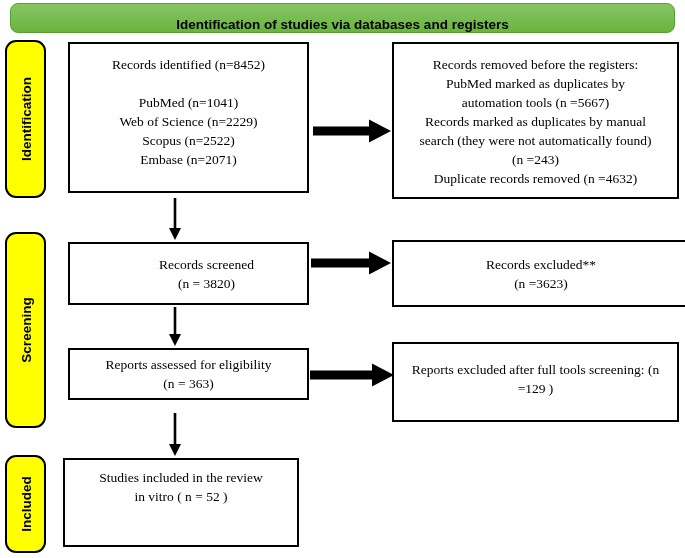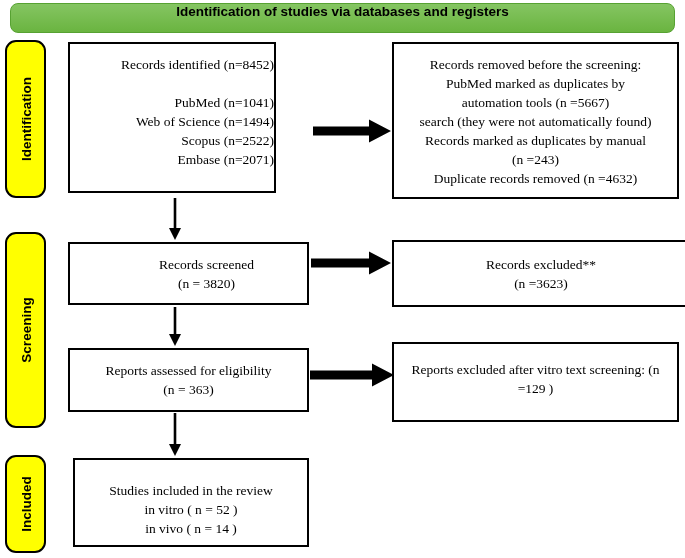--- a/index.html
+++ b/index.html
@@ -15,21 +15,21 @@
 
   
   .header-banner {
     position: absolute;
     left: 10px; top: 3px;
     width: 665px; height: 30px;
     background: linear-gradient(#85c562, #6ab440);
     border: 1px solid #57a232;
     border-radius: 8px;
     display: flex;
-    align-items: flex-start;
+    align-items: flex-end;
     justify-content: center;
   }
   .header-banner .title {
     font-family: "Liberation Sans", sans-serif;
     font-weight: bold;
     font-size: 13.5px;
     color: #000000;
   }
 
   
@@ -62,27 +62,27 @@
     flex-direction: column;
     align-items: center;
     text-align: center;
     font-size: 13.5px;
     line-height: 19px;
     color: #000000;
   }
   .flow-box.v-center { justify-content: center; }
   .line { min-height: 19px; width: 100%; }
 
-  #box-records-identified { left: 68px;  top: 42px;  width: 208px; height: 151px; padding-top: 11px; text-align: right; }
+  #box-records-identified { left: 68px;  top: 42px;  width: 241px; height: 151px; padding-top: 11px; }
   #box-records-removed    { left: 392px; top: 42px;  width: 287px; height: 157px; padding-top: 2px; }
   #box-records-screened   { left: 68px;  top: 242px; width: 241px; height: 63px; padding-left: 36px; }
   #box-records-excluded   { left: 392px; top: 240px; width: 298px; height: 67px; }
-  #box-reports-assessed   { left: 68px;  top: 348px; width: 241px; height: 64px; }
+  #box-reports-assessed   { left: 68px;  top: 348px; width: 241px; height: 52px; }
   #box-reports-excluded   { left: 392px; top: 342px; width: 287px; height: 80px; padding-top: 16px; }
-  #box-studies-included   { left: 73px;  top: 458px; width: 236px; height: 89px; padding-top: 21px; }
+  #box-studies-included   { left: 63px;  top: 458px; width: 236px; height: 89px; padding-top: 8px; }
 
   
   .arrow { position: absolute; }
   #arrow-right-1 { left: 313px; top: 118px; }
   #arrow-right-2 { left: 311px; top: 250px; }
   #arrow-right-3 { left: 310px; top: 362px; }
   #arrow-down-1  { left: 168px; top: 198px; }
   #arrow-down-2  { left: 168px; top: 307px; }
   #arrow-down-3  { left: 168px; top: 413px; }
 </style>
@@ -102,59 +102,58 @@
     <span class="stage-text">Screening</span>
   </div>
   <div class="stage" id="stage-included">
     <span class="stage-text">Included</span>
   </div>
 
   <div class="flow-box" id="box-records-identified">
     <div class="line">Records identified (n=8452)</div>
     <div class="line"></div>
     <div class="line">PubMed (n=1041)</div>
-    <div class="line">Web of Science (n=1494)</div>
+    <div class="line">Web of Science (n=2229)</div>
     <div class="line">Scopus (n=2522)</div>
     <div class="line">Embase (n=2071)</div>
   </div>
 
   <div class="flow-box v-center" id="box-records-removed">
-    <div class="line">Records removed before the screening:</div>
+    <div class="line">Records removed before the registers:</div>
     <div class="line">PubMed marked as duplicates by</div>
     <div class="line">automation tools (n =5667)</div>
+    <div class="line">Records marked as duplicates by manual</div>
     <div class="line">search (they were not automatically found)</div>
-    <div class="line">Records marked as duplicates by manual</div>
     <div class="line">(n =243)</div>
     <div class="line">Duplicate records removed (n =4632)</div>
   </div>
 
   <div class="flow-box v-center" id="box-records-screened">
     <div class="line">Records screened</div>
     <div class="line">(n = 3820)</div>
   </div>
 
   <div class="flow-box v-center" id="box-records-excluded">
     <div class="line">Records excluded**</div>
     <div class="line">(n =3623)</div>
   </div>
 
   <div class="flow-box v-center" id="box-reports-assessed">
     <div class="line">Reports assessed for eligibility</div>
     <div class="line">(n = 363)</div>
   </div>
 
   <div class="flow-box" id="box-reports-excluded">
-    <div class="line">Reports excluded after vitro text screening: (n</div>
+    <div class="line">Reports excluded after full tools screening: (n</div>
     <div class="line">=129 )</div>
   </div>
 
   <div class="flow-box" id="box-studies-included">
     <div class="line">Studies included in the review</div>
     <div class="line">in vitro ( n = 52 )</div>
-    <div class="line">in vivo ( n = 14 )</div>
   </div>
 
   <svg class="arrow" id="arrow-right-1" width="78" height="26" viewBox="0 0 78 26">
     <polygon points="0,8.5 56,8.5 56,1.5 78,13 56,24.5 56,17.5 0,17.5" fill="#000000"></polygon>
   </svg>
   <svg class="arrow" id="arrow-right-2" width="80" height="26" viewBox="0 0 80 26">
     <polygon points="0,8.5 58,8.5 58,1.5 80,13 58,24.5 58,17.5 0,17.5" fill="#000000"></polygon>
   </svg>
   <svg class="arrow" id="arrow-right-3" width="84" height="26" viewBox="0 0 84 26">
     <polygon points="0,8.5 62,8.5 62,1.5 84,13 62,24.5 62,17.5 0,17.5" fill="#000000"></polygon>

